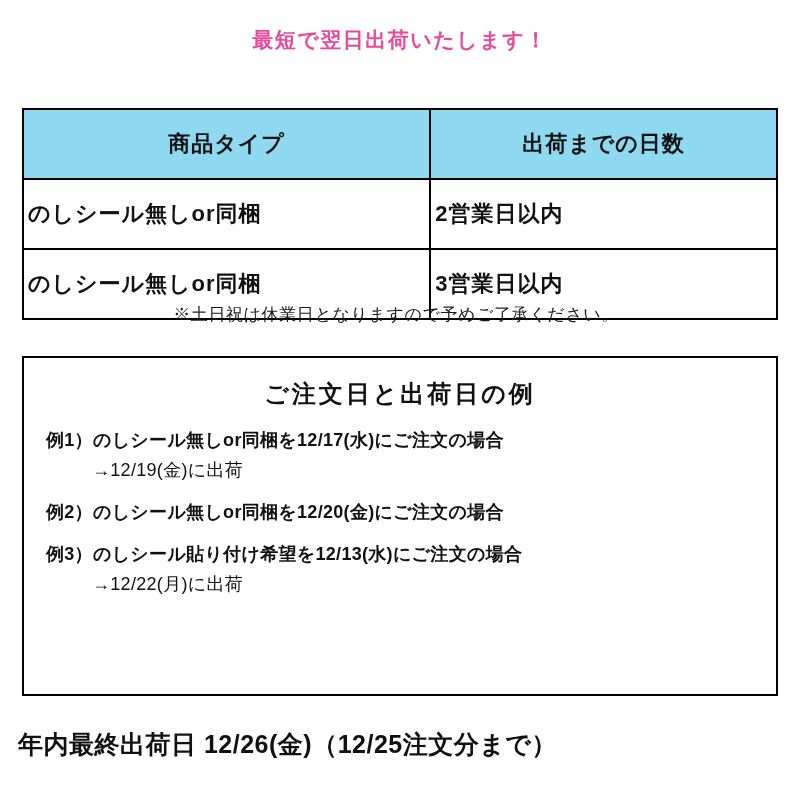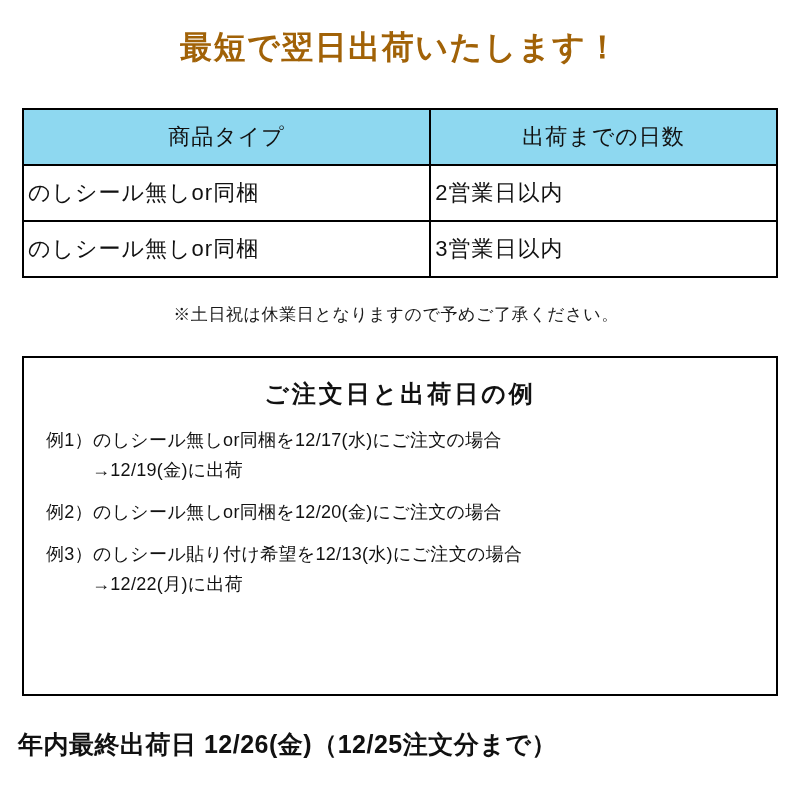--- a/index.html
+++ b/index.html
@@ -21,41 +21,41 @@
     box-sizing: border-box;
   }
 
   
   .title {
     position: absolute;
     left: 0;
     top: 26px;
     width: 800px;
     text-align: center;
-    font-size: 32px;
+    font-size: 21px;
     font-weight: bold;
     letter-spacing: 1.5px;
-    color: #a16207;
+    color: #ec4899;
   }
 
   
   .ship-table {
     position: absolute;
     left: 22px;
     top: 108px;
     width: 756px;
     border-collapse: collapse;
     table-layout: fixed;
   }
   .ship-table td, .ship-table th {
     border: 2px solid #000000;
     font-size: 22px;
-    font-weight: normal;
+    font-weight: bold;
     height: 52px;
-    padding: 1px 4px;
+    padding: 8px 4px;
     letter-spacing: 1px;
     color: #111111;
   }
   .ship-table thead th {
     background: #8ed8f0;
     font-size: 22px;
   }
   .col-a { width: 54%; }
   .col-b { width: 46%; }
 
@@ -91,21 +91,21 @@
   }
   .example-list {
     margin-top: 18px;
     padding: 0 22px;
   }
   .example-item {
     margin-bottom: 18px;
   }
   .example-line1 {
     font-size: 18px;
-    font-weight: normal;
+    font-weight: bold;
     letter-spacing: 0.3px;
     color: #111111;
   }
   .example-line2 {
     font-size: 18px;
     font-weight: normal;
     letter-spacing: 0.3px;
     color: #111111;
     padding-left: 46px;
     margin-top: 6px;

